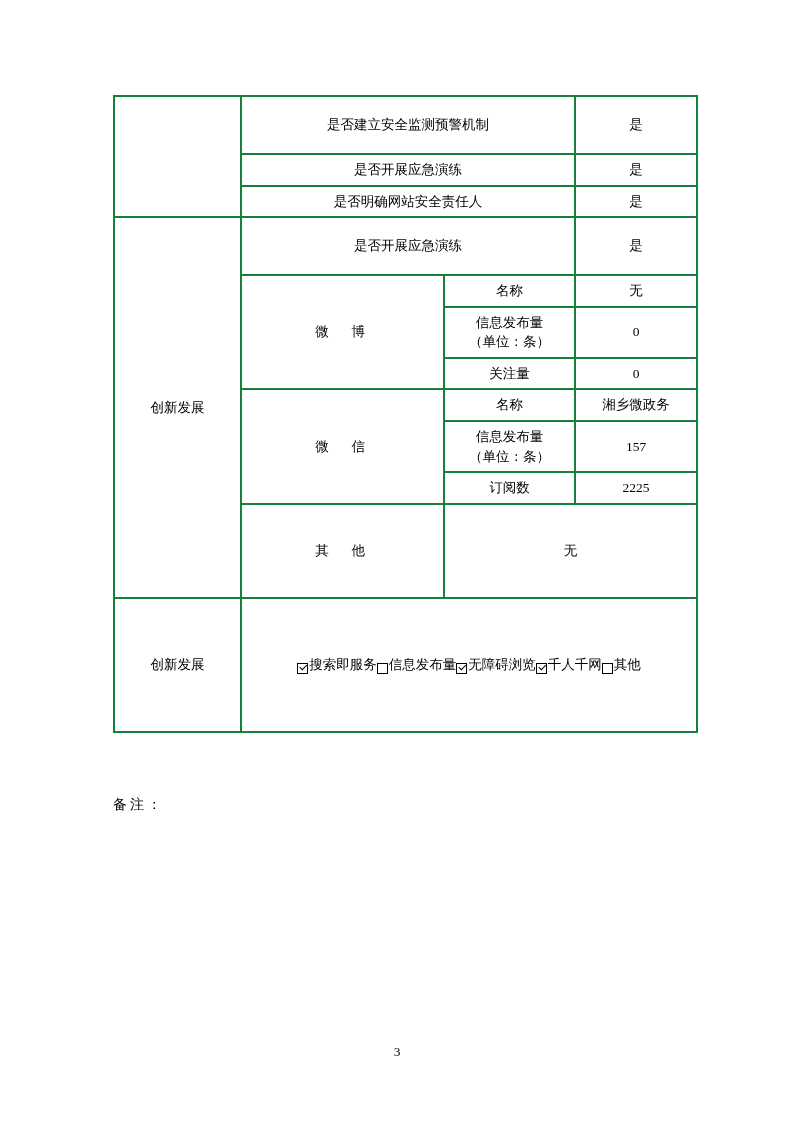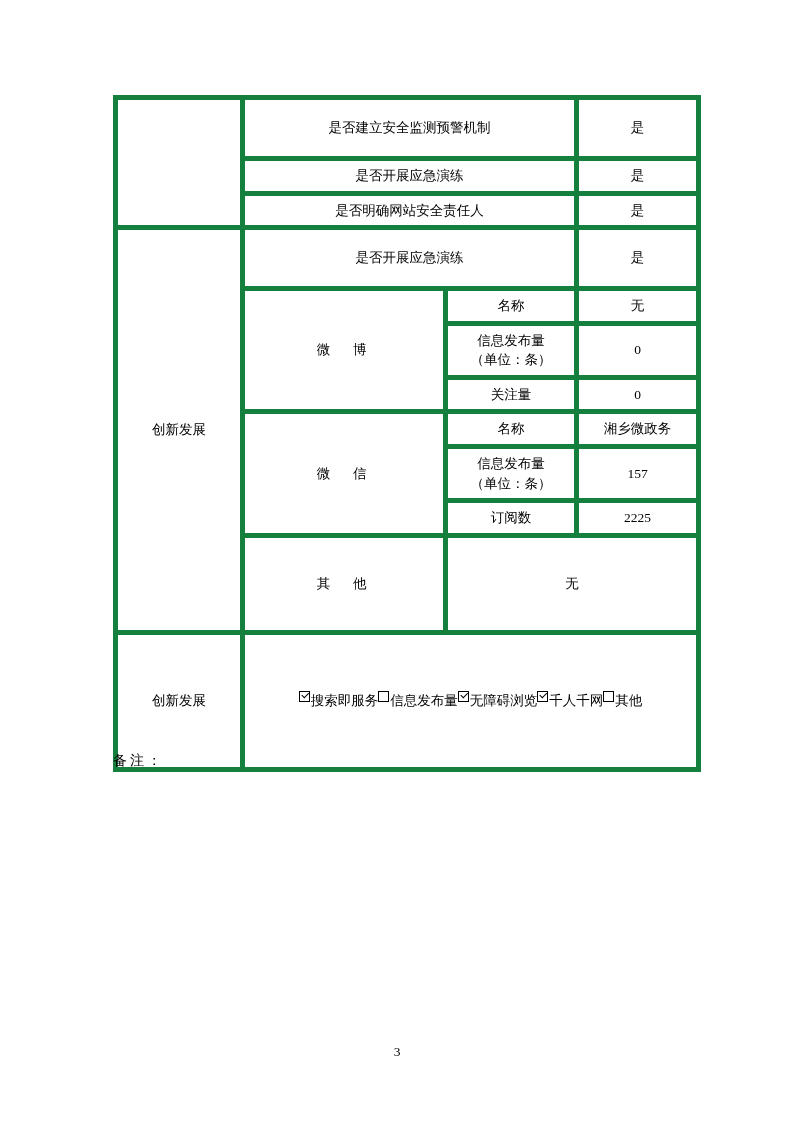--- a/index.html
+++ b/index.html
@@ -23,21 +23,21 @@
   }
   table.form {
     position: absolute;
     left: 113px;
     top: 95px;
     width: 583px;
     border-collapse: collapse;
     table-layout: fixed;
   }
   table.form td {
-    border: 5px solid #15803d;
+    border: 2px solid #15803d;
     font-size: 13.5px;
     text-align: center;
     vertical-align: middle;
     padding: 5px 8px;
     line-height: 1.45;
     font-family: "Liberation Serif", "DejaVu Serif", serif;
   }
   .col-a { width: 127px; }
   .col-b { width: 203px; }
   .col-c { width: 131px; }
@@ -56,21 +56,21 @@
   }
   .checkline {
     display: flex;
     align-items: center;
     justify-content: center;
     flex-wrap: nowrap;
     white-space: nowrap;
   }
   .chk {
     display: inline-flex;
-    align-items: flex-start;
+    align-items: flex-end;
     margin: 0;
   }
   .box {
     display: inline-block;
     width: 11px;
     height: 11px;
     border: 1px solid #000;
     position: relative;
     margin-right: 1px;
     box-sizing: border-box;
@@ -96,21 +96,21 @@
     background: #000;
     transform: rotate(-45deg);
   }
   .chk-label {
     font-size: 13.5px;
     letter-spacing: 0;
   }
   .remark {
     position: absolute;
     left: 113px;
-    top: 752px;
+    top: 796px;
     font-size: 14px;
     letter-spacing: 0.22em;
     font-family: "Liberation Serif", "DejaVu Serif", serif;
   }
   .pagenum {
     position: absolute;
     left: 0;
     top: 1044px;
     width: 794px;
     text-align: center;

